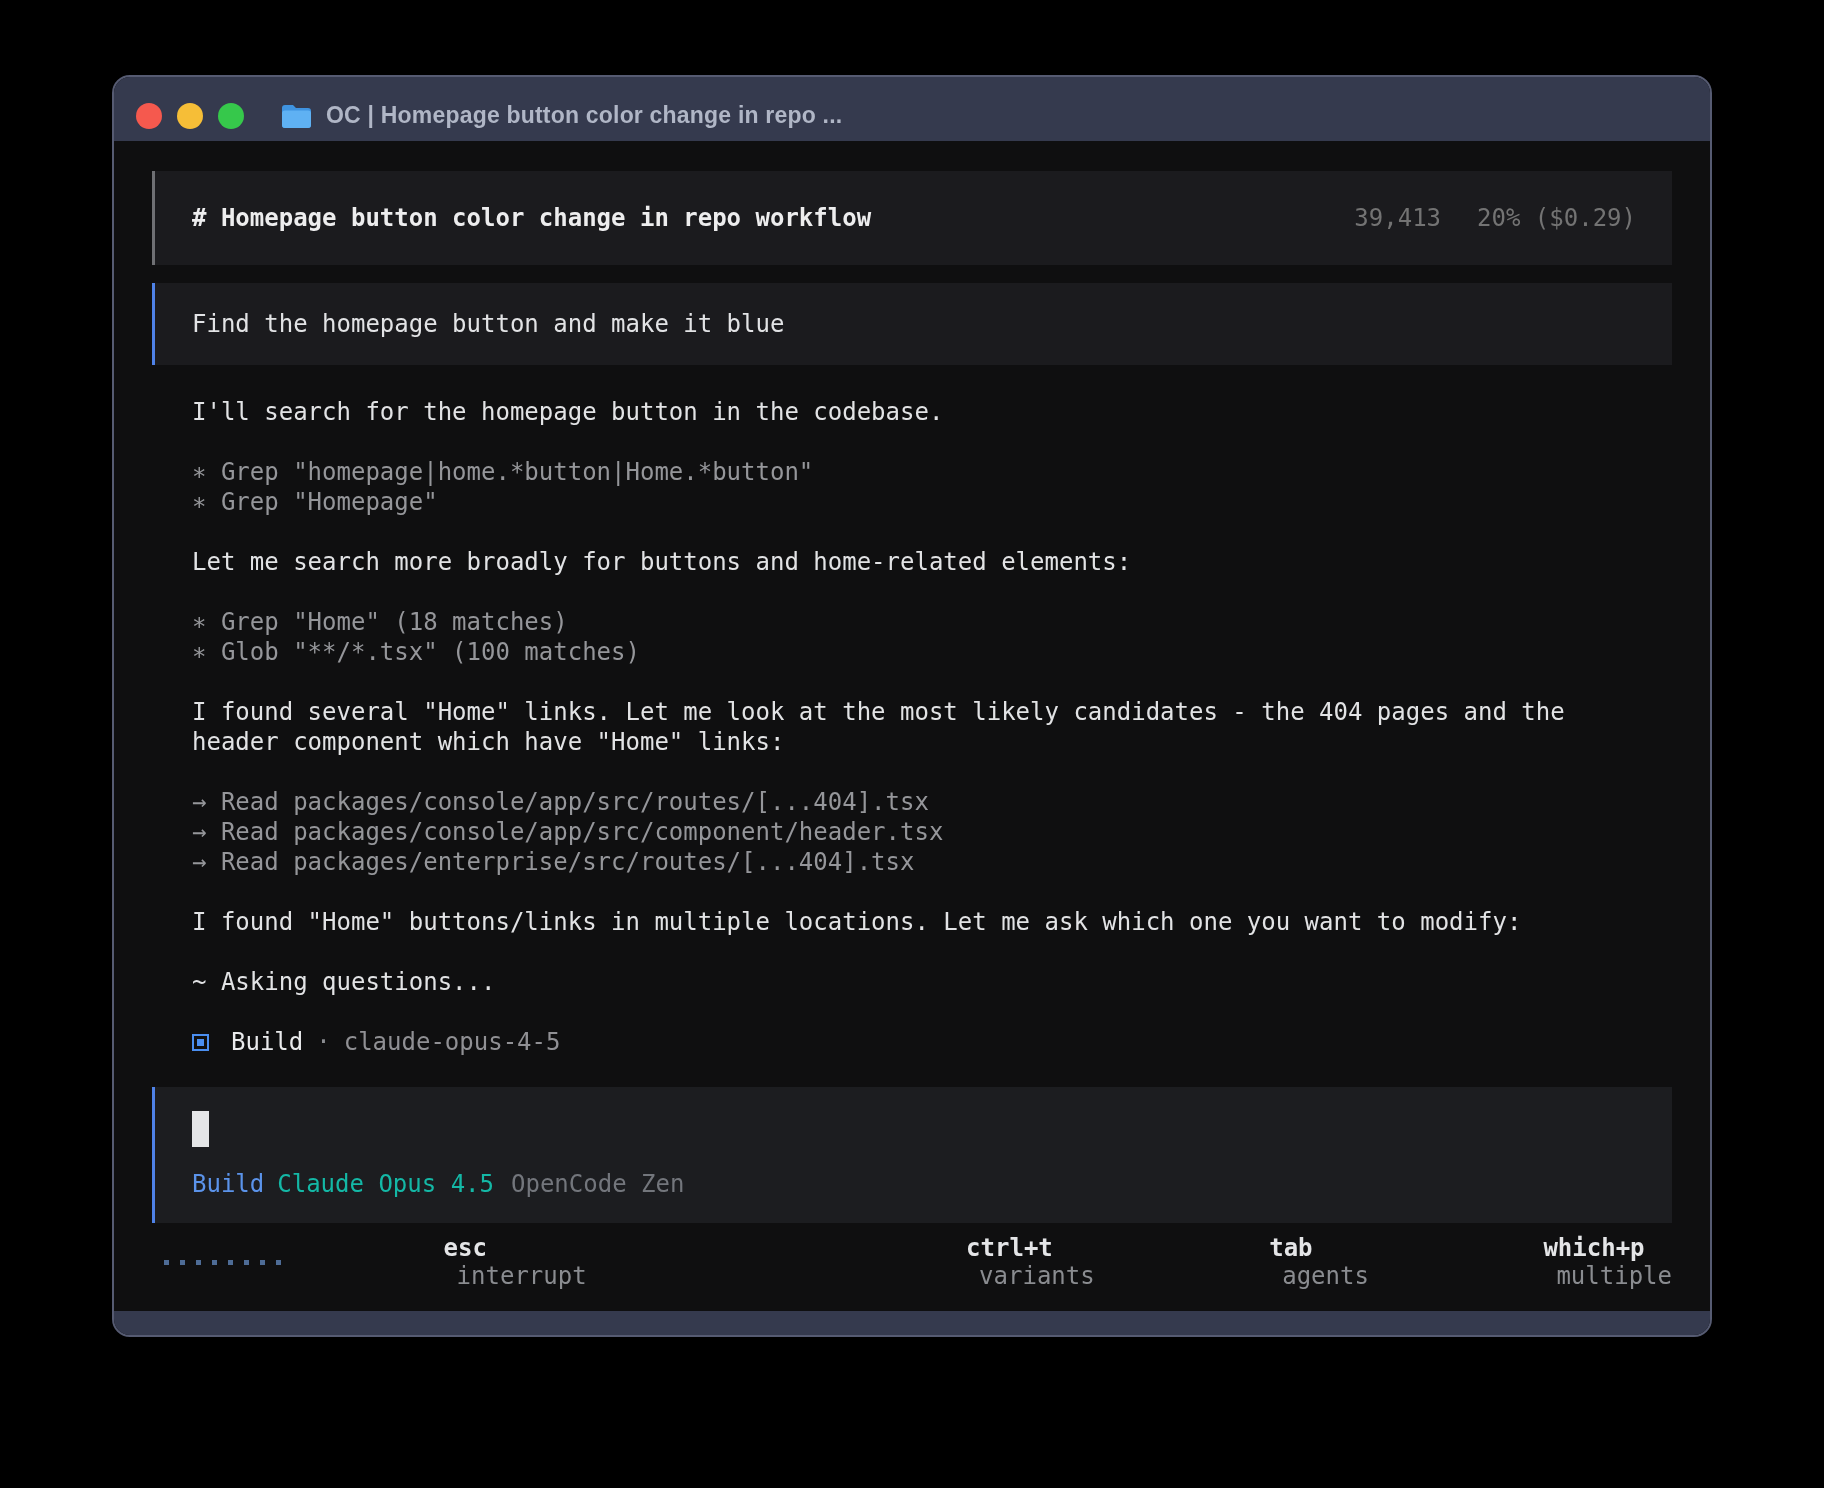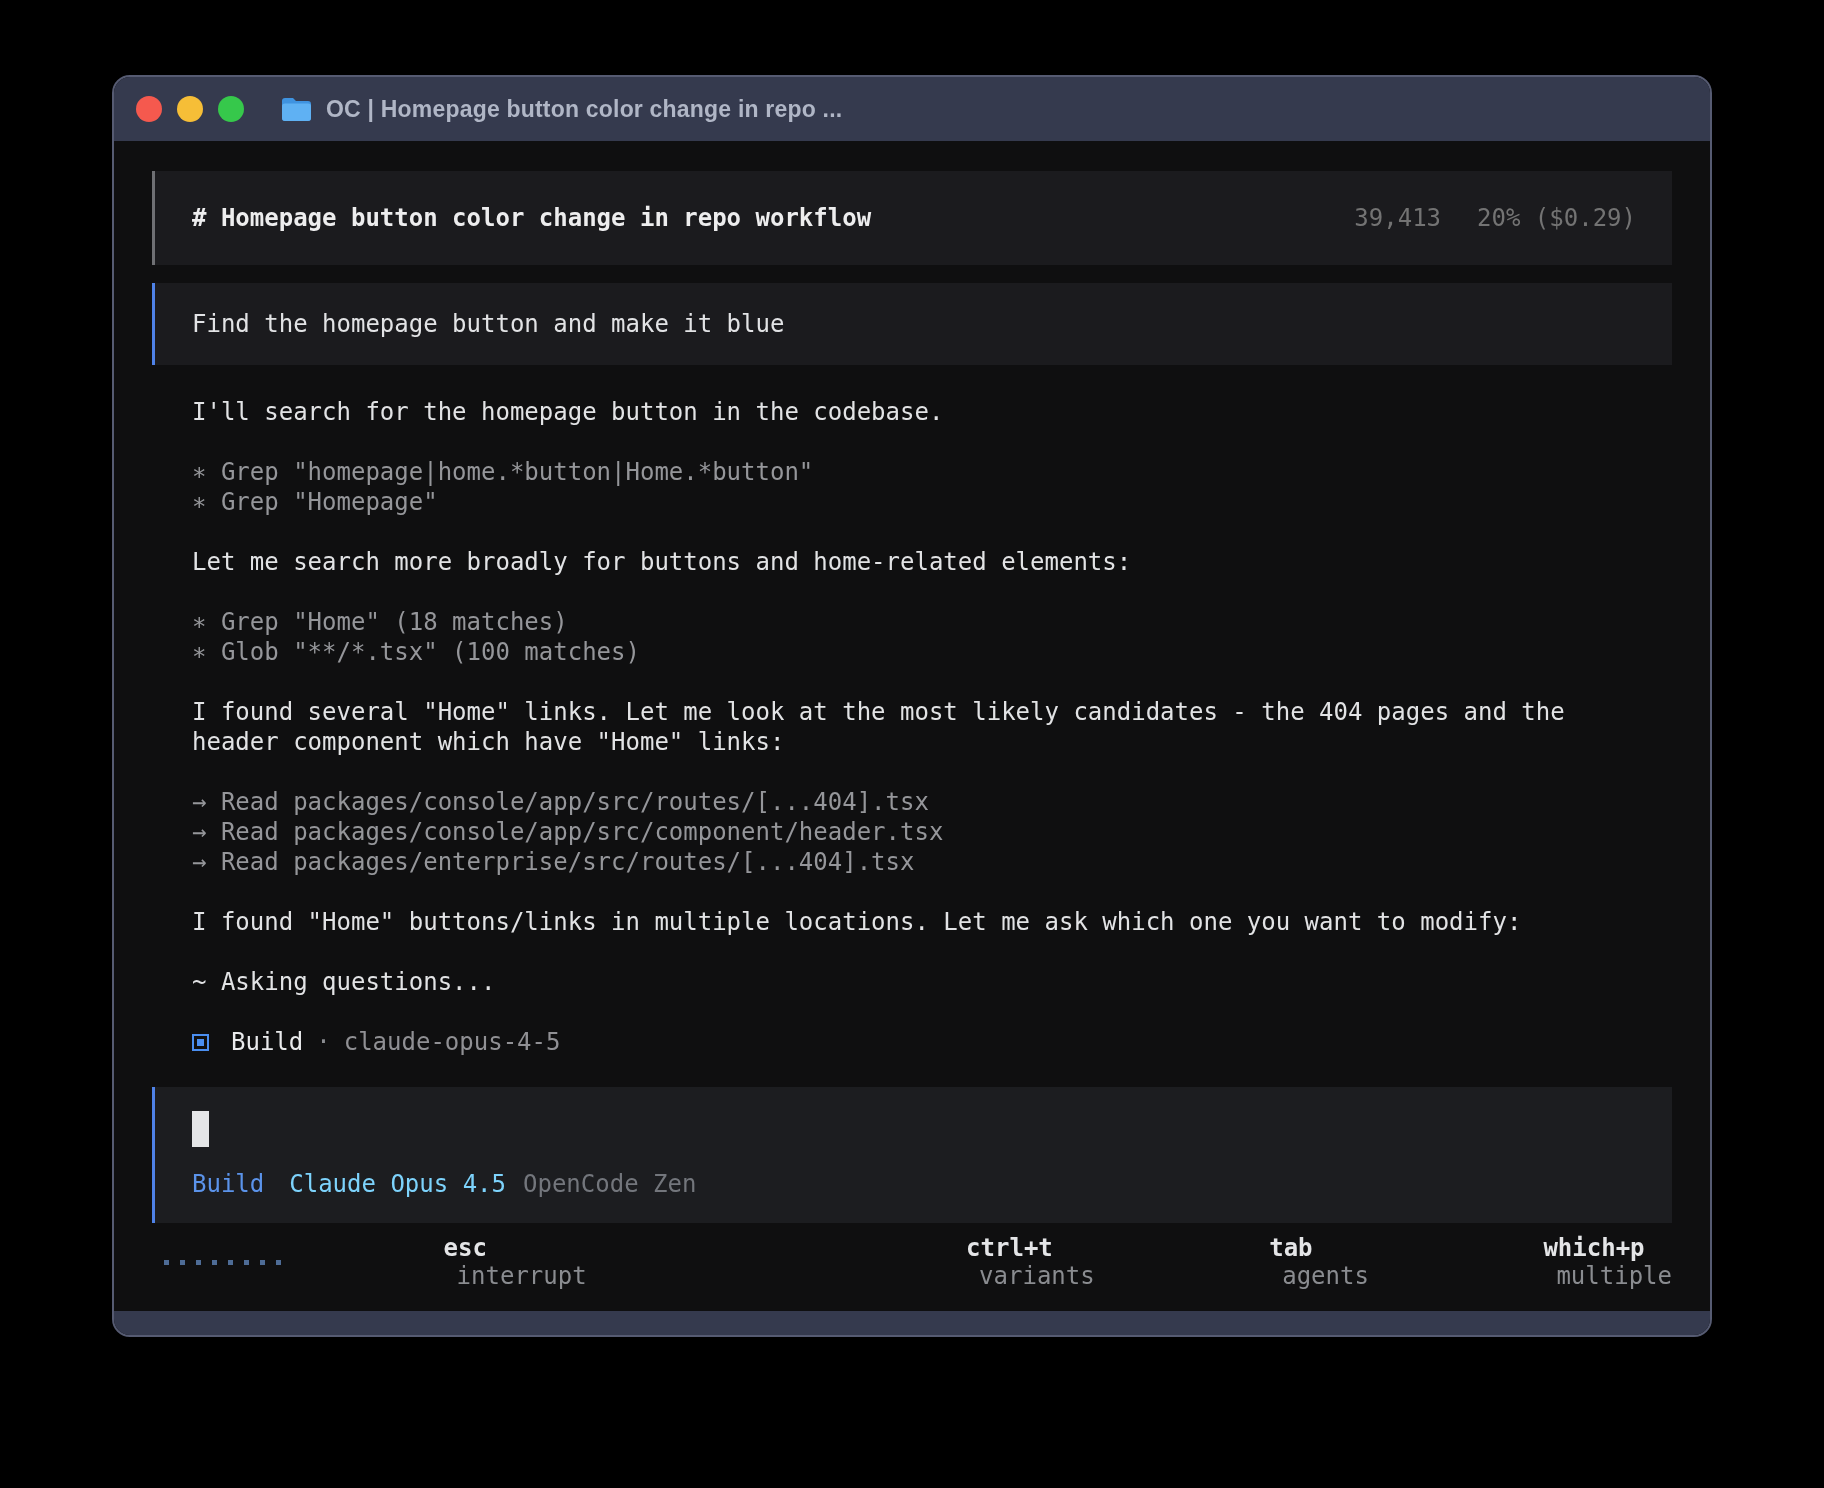--- a/index.html
+++ b/index.html
@@ -5,21 +5,21 @@
   * { margin:0; padding:0; box-sizing:border-box; }
   html,body { width:1824px; height:1488px; background:#000; overflow:hidden;
               font-family:"DejaVu Sans Mono", monospace; }
 
   .window { position:absolute; left:112px; top:75px; width:1600px; height:1262px;
             background:#0f0f10; border:2px solid #565b72; border-radius:18px;
             overflow:hidden; display:flex; flex-direction:column; }
 
   
   .titlebar { height:64px; flex:0 0 64px; background:#353a4e;
-              display:flex; align-items:center; padding:0 22px; }
+              display:flex; align-items:flex-end; padding:12px 22px; }
   .traffic { width:26px; height:26px; border-radius:50%; margin-right:15px; }
   .folder { margin-left:22px; margin-right:14px; display:flex; align-items:center; }
   .wtitle { font-family:"Liberation Sans", sans-serif; font-weight:700; font-size:23px;
             color:#b0b6c6; letter-spacing:0.2px; white-space:nowrap; }
 
   
   .content { flex:1 1 auto; padding:30px 38px 0 38px; font-size:24px; overflow:hidden; }
   .block { background:#1b1b1e; border-left:3px solid #6f7074; }
 
   .session-header { height:94px; display:flex; align-items:center;
@@ -43,21 +43,21 @@
   .badge-label { color:#e9eaec; white-space:pre; }
   .badge-sep { color:#8a8c90; margin:0 13px; }
   .badge-model { color:#909094; white-space:pre; }
 
   .input-block { border-left:3px solid #4f82e8; background:#1c1d20; height:136px;
                  padding:24px 37px; display:flex; flex-direction:column;
                  justify-content:space-between; }
   .cursor { width:17px; height:36px; background:#e4e5e7; }
   .model-row { display:flex; align-items:center; height:30px; white-space:pre; }
   .mode-label { color:#5b93ea; }
-  .model-label { color:#7dd3fc; margin-left:25px; }
+  .model-label { color:#14b8a6; margin-left:13px; }
   .provider-label { color:#73767c; margin-left:17px; }
 
   .status-row { margin-top:24px; height:30px; display:flex; align-items:center;
                 white-space:pre; }
   .dots { display:flex; align-items:center; margin-left:12px; }
   .dots b { width:5px; height:5px; background:#4e6c96; margin-right:11px; }
   .esc-group { margin-left:36px; }
   .key { color:#e4e5e7; font-weight:700; }
   .hint-label { color:#8a8c90; margin-left:13px; }
   .hints { margin-left:auto; display:flex; }

